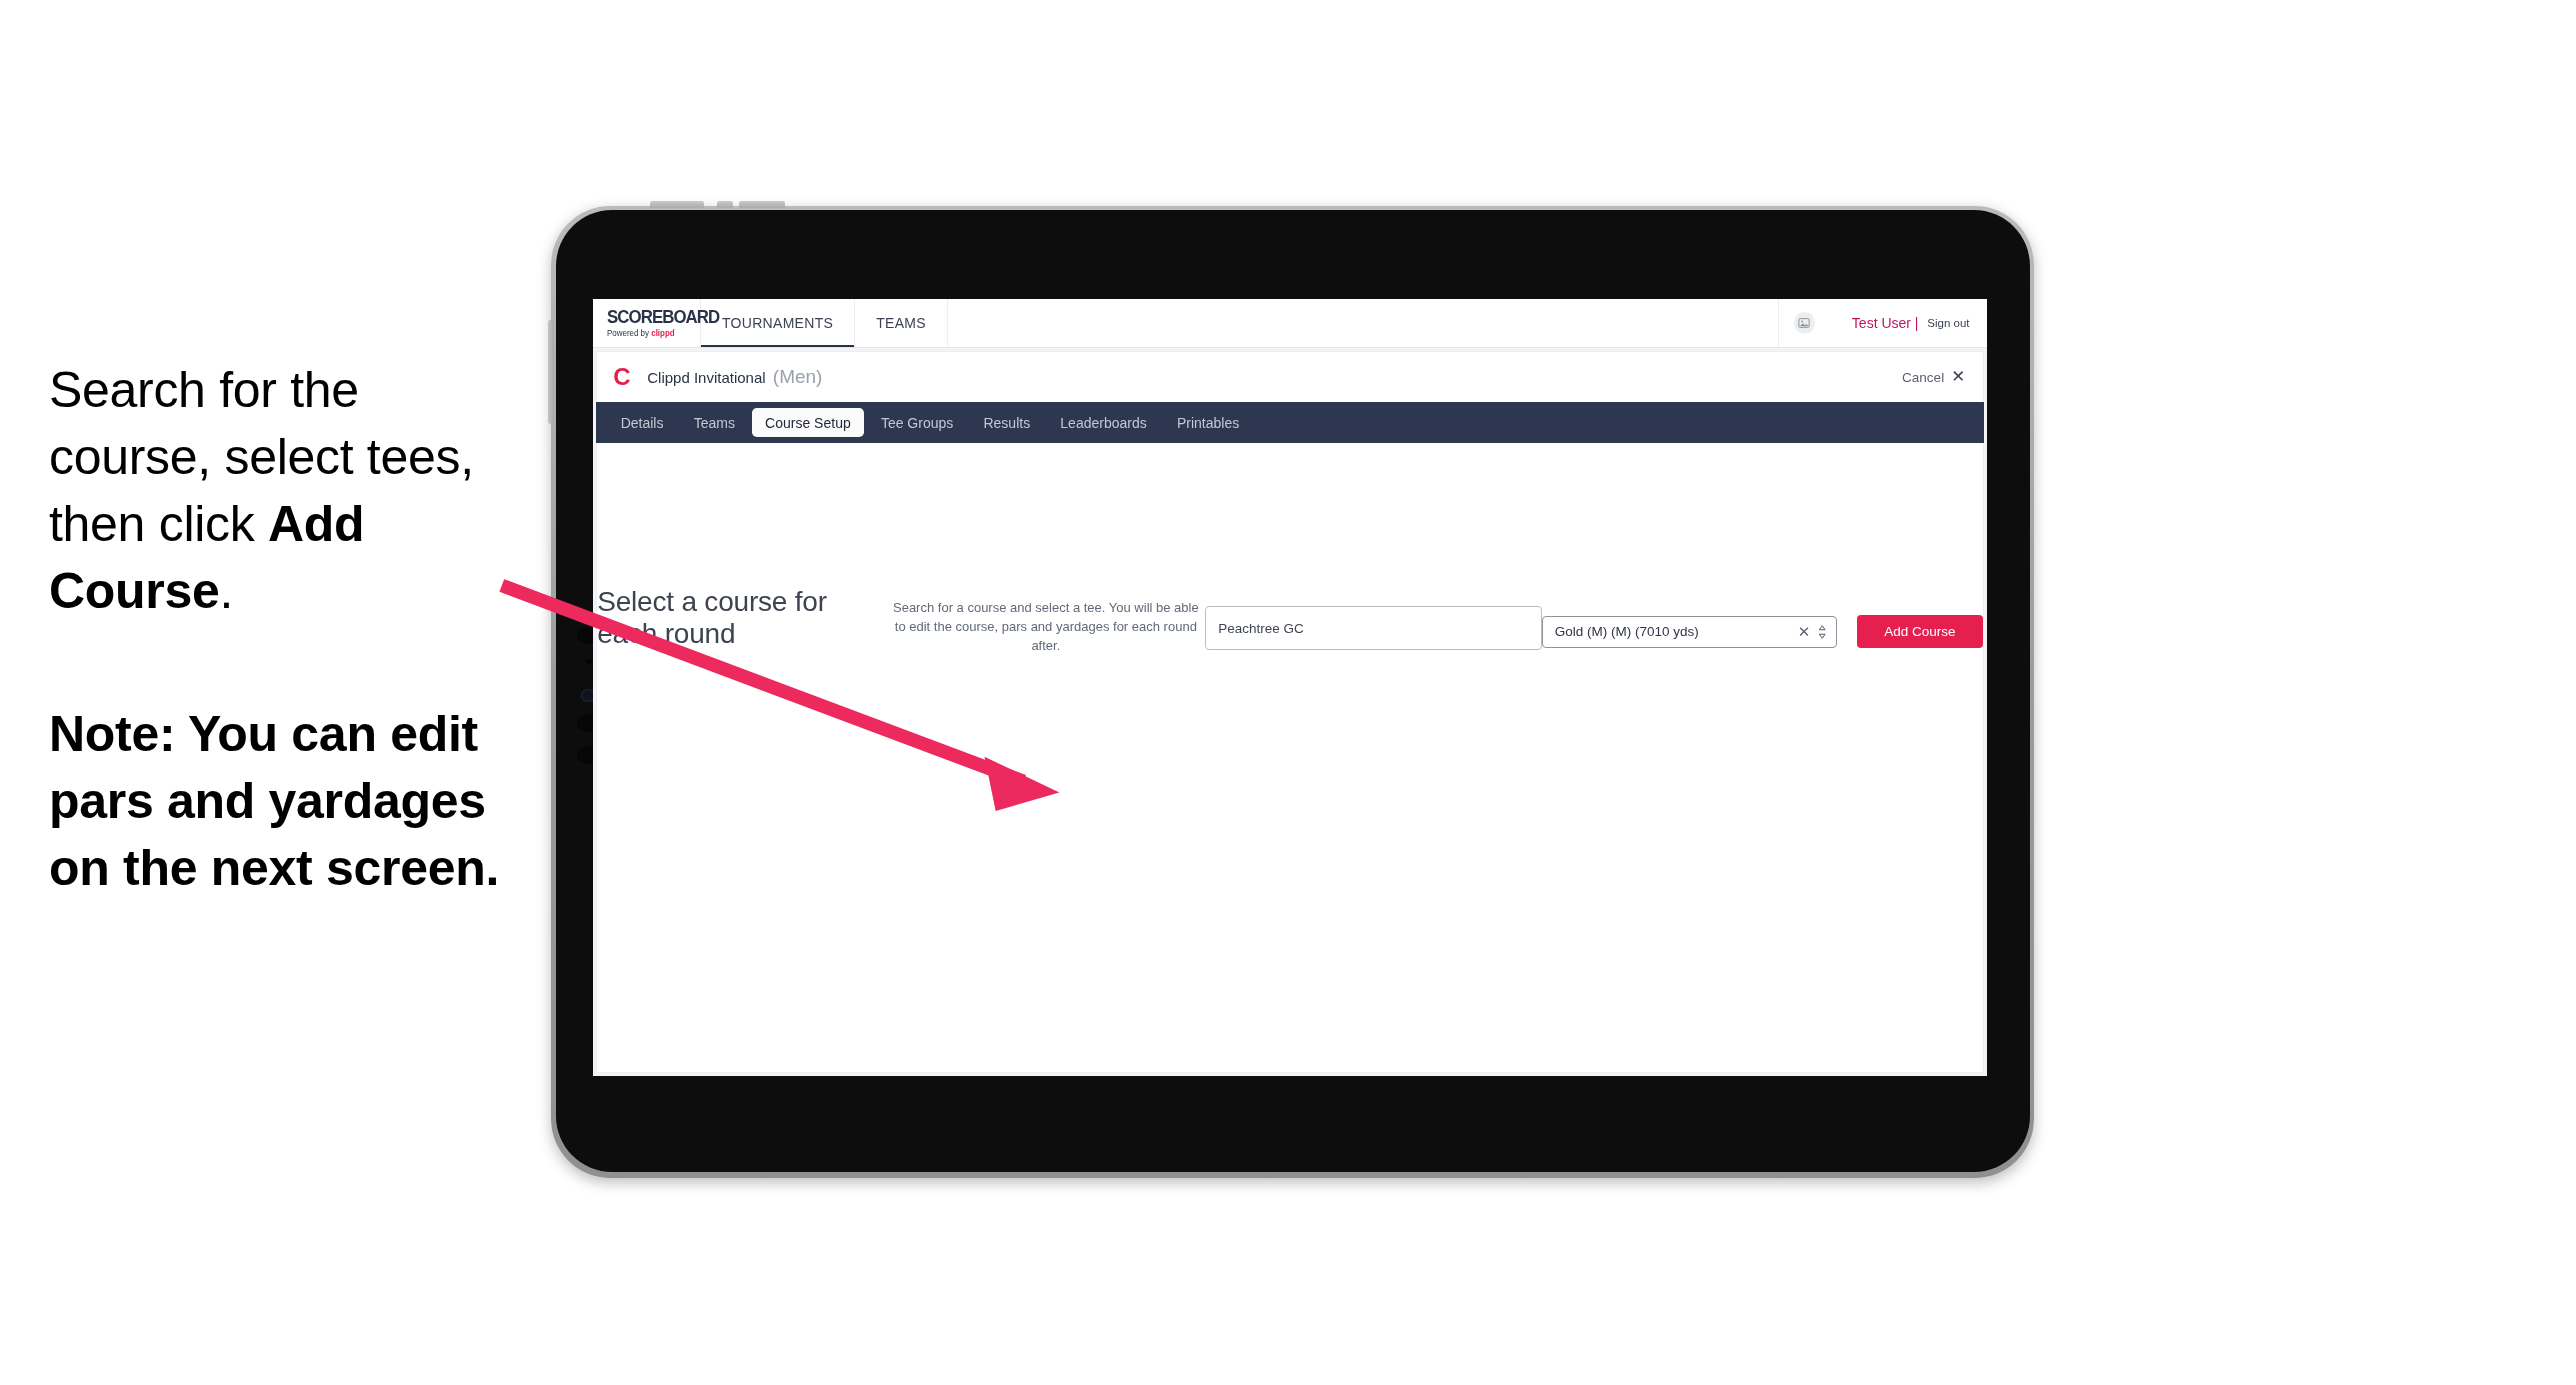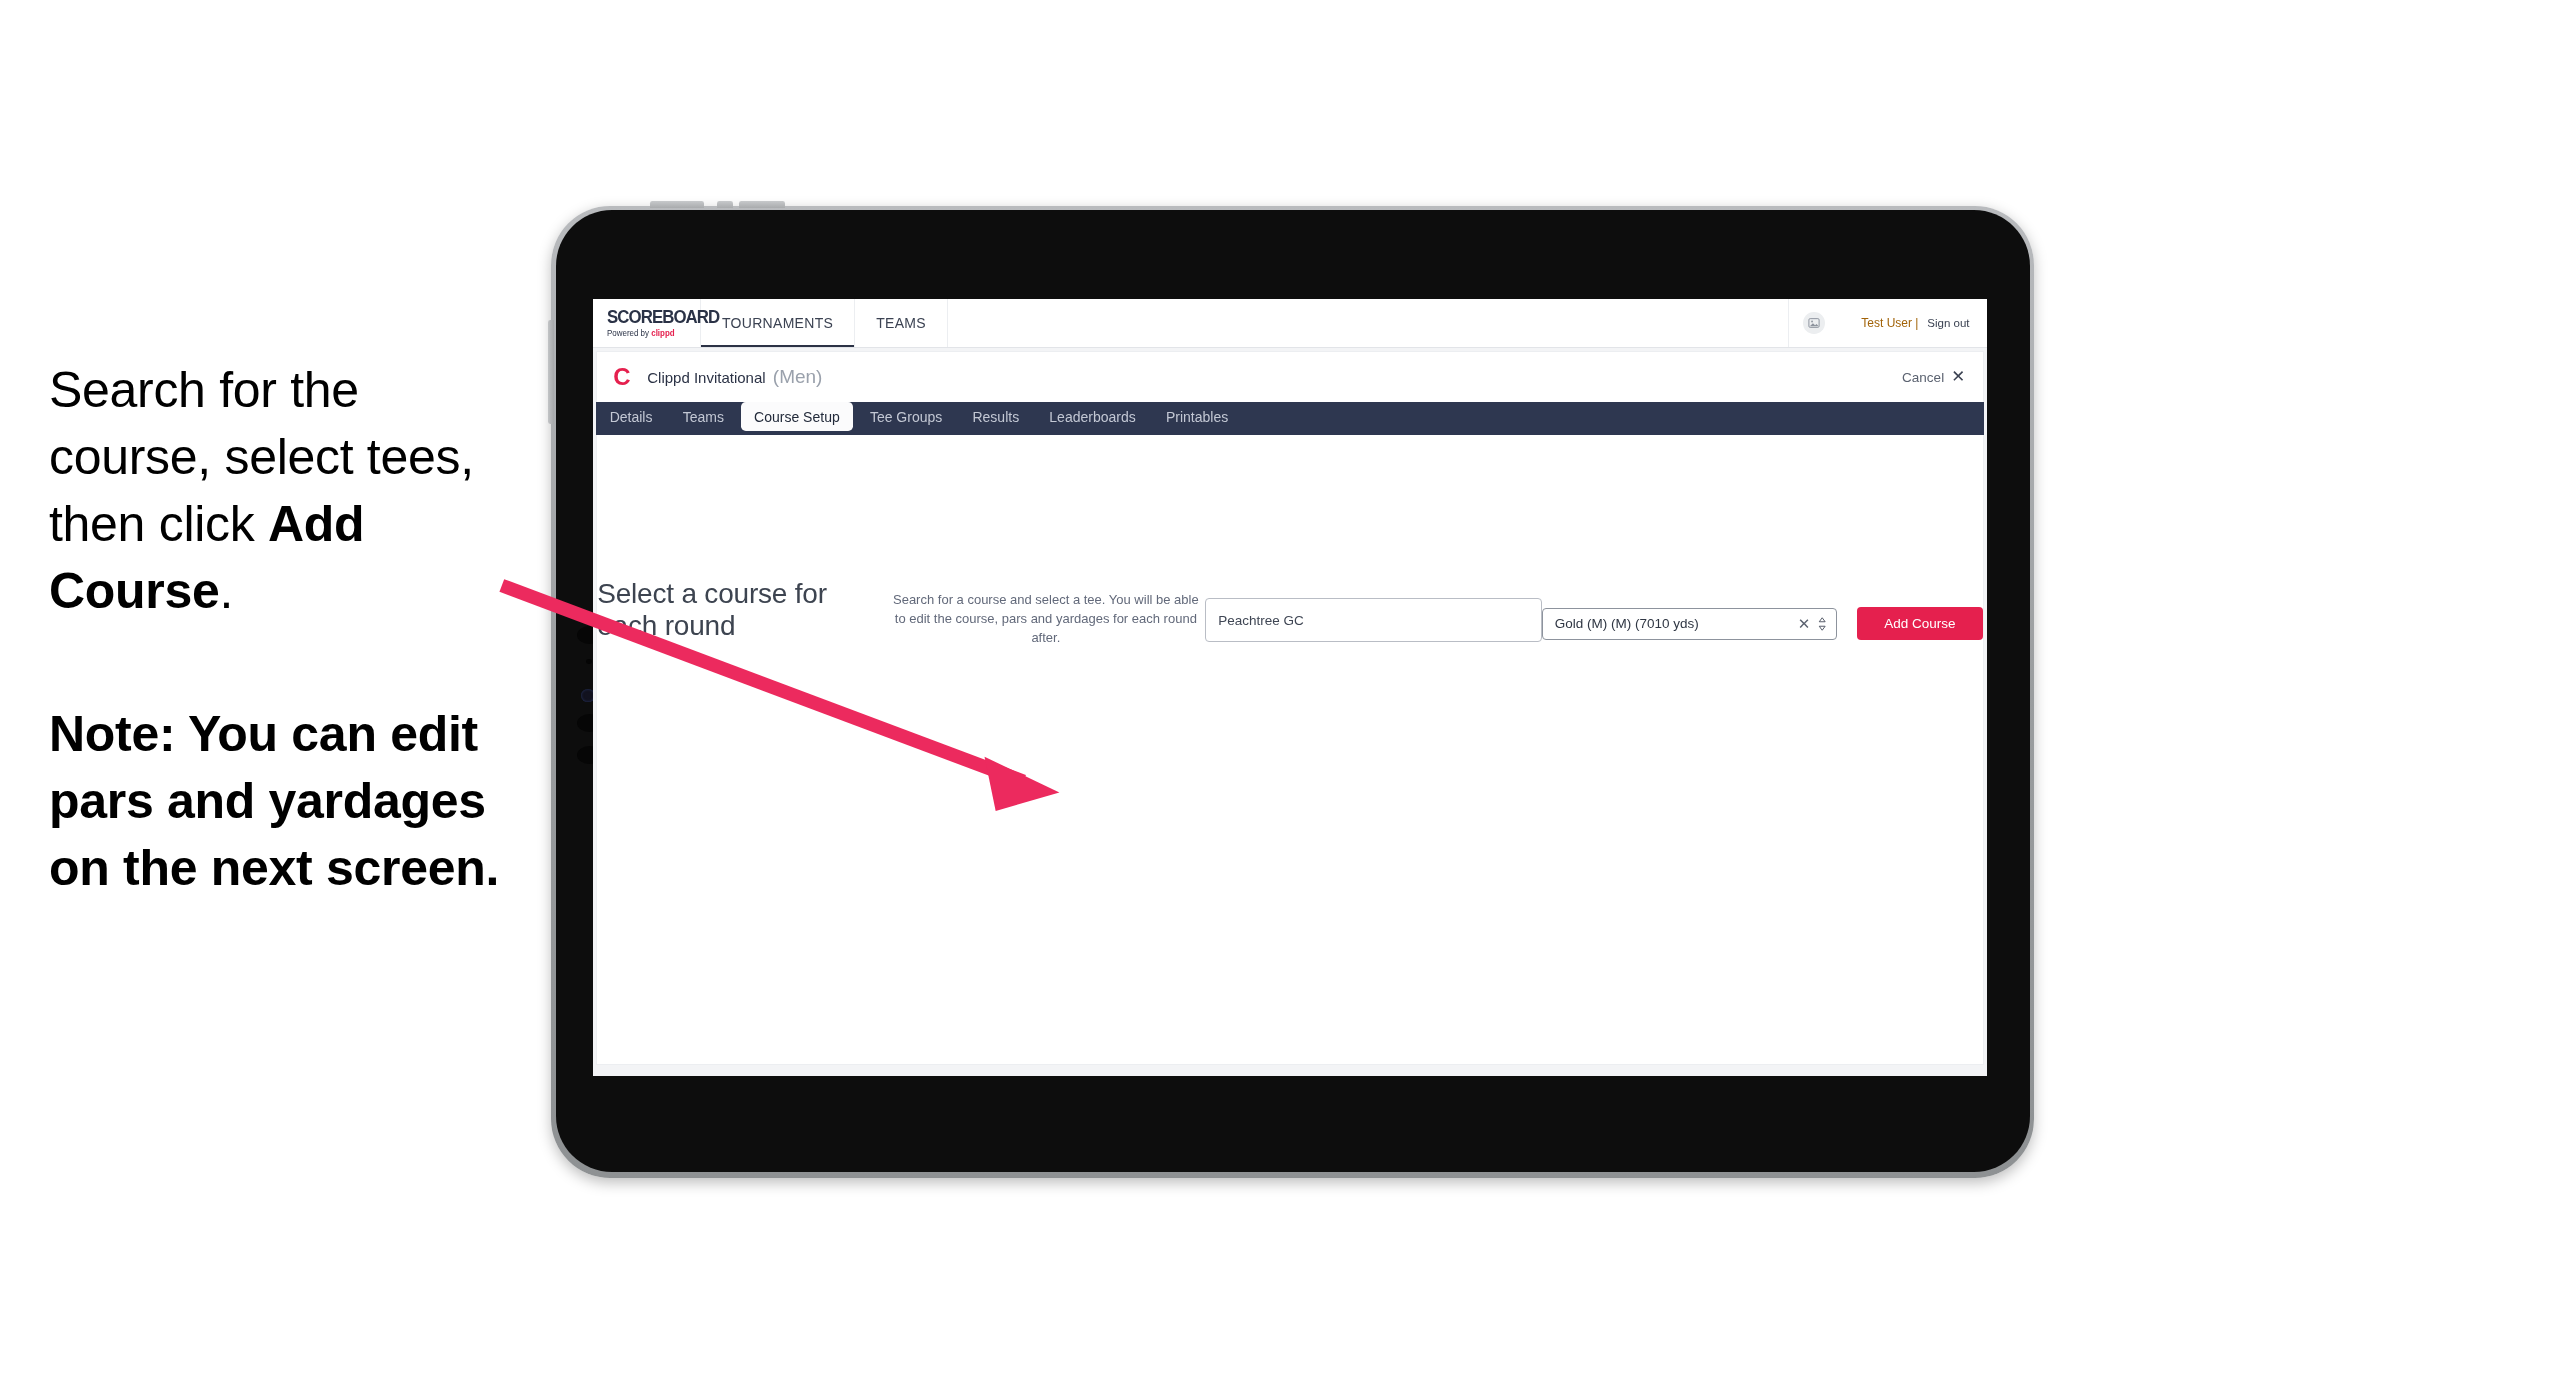--- a/index.html
+++ b/index.html
@@ -116,21 +116,21 @@
   }
   .topbar-spacer { flex: 1; border-right: 0.8px solid #eceef1; }
   .topbar-right {
     display: flex; align-items: center; gap: 8.8px; padding: 0 17.5px 0 14.3px;
   }
   .avatar {
     width: 21.5px; height: 21.5px; border-radius: 50%;
     background: #eceef0; display: flex; align-items: center; justify-content: center;
   }
   .avatar svg { display: block; }
-  .user-name { font-size: 12px; color: #a16207; margin-left: 28px; }
+  .user-name { font-size: 14px; color: #be185d; margin-left: 28px; }
   .signout { font-size: 11.5px; color: #3b4252; cursor: pointer; }
 
   
   .page {
     background: #f3f4f6;
     height: 729px;
     padding: 3.2px;
   }
   .title-card {
     background: #ffffff;
@@ -147,22 +147,23 @@
   .tourn-gender { font-size: 19px; color: #9aa1ac; margin-left: 7.2px; text-align: right; }
   .title-spacer { flex: 1; }
   .cancel-btn {
     display: flex; align-items: center; gap: 7.2px;
     font-size: 13.5px; color: #5b6270; cursor: pointer;
   }
   .cancel-x { font-size: 16.7px; color: #3b4252; line-height: 1; }
 
   .tabbar {
     background: #2e3750;
-    height: 33px;
-    display: flex; align-items: flex-start;
+    height: 41px;
+    display: flex; align-items: center;
+    padding-left: 11px;
     gap: 3.2px;
   }
   .tab {
     font-size: 14px; color: #c3c8d4;
     padding: 6.4px 13.5px; border-radius: 4.8px; cursor: pointer;
     white-space: nowrap;
   }
   .tab.active { background: #fbfbfc; color: #222a3a; font-weight: normal; }
 
   .content {

